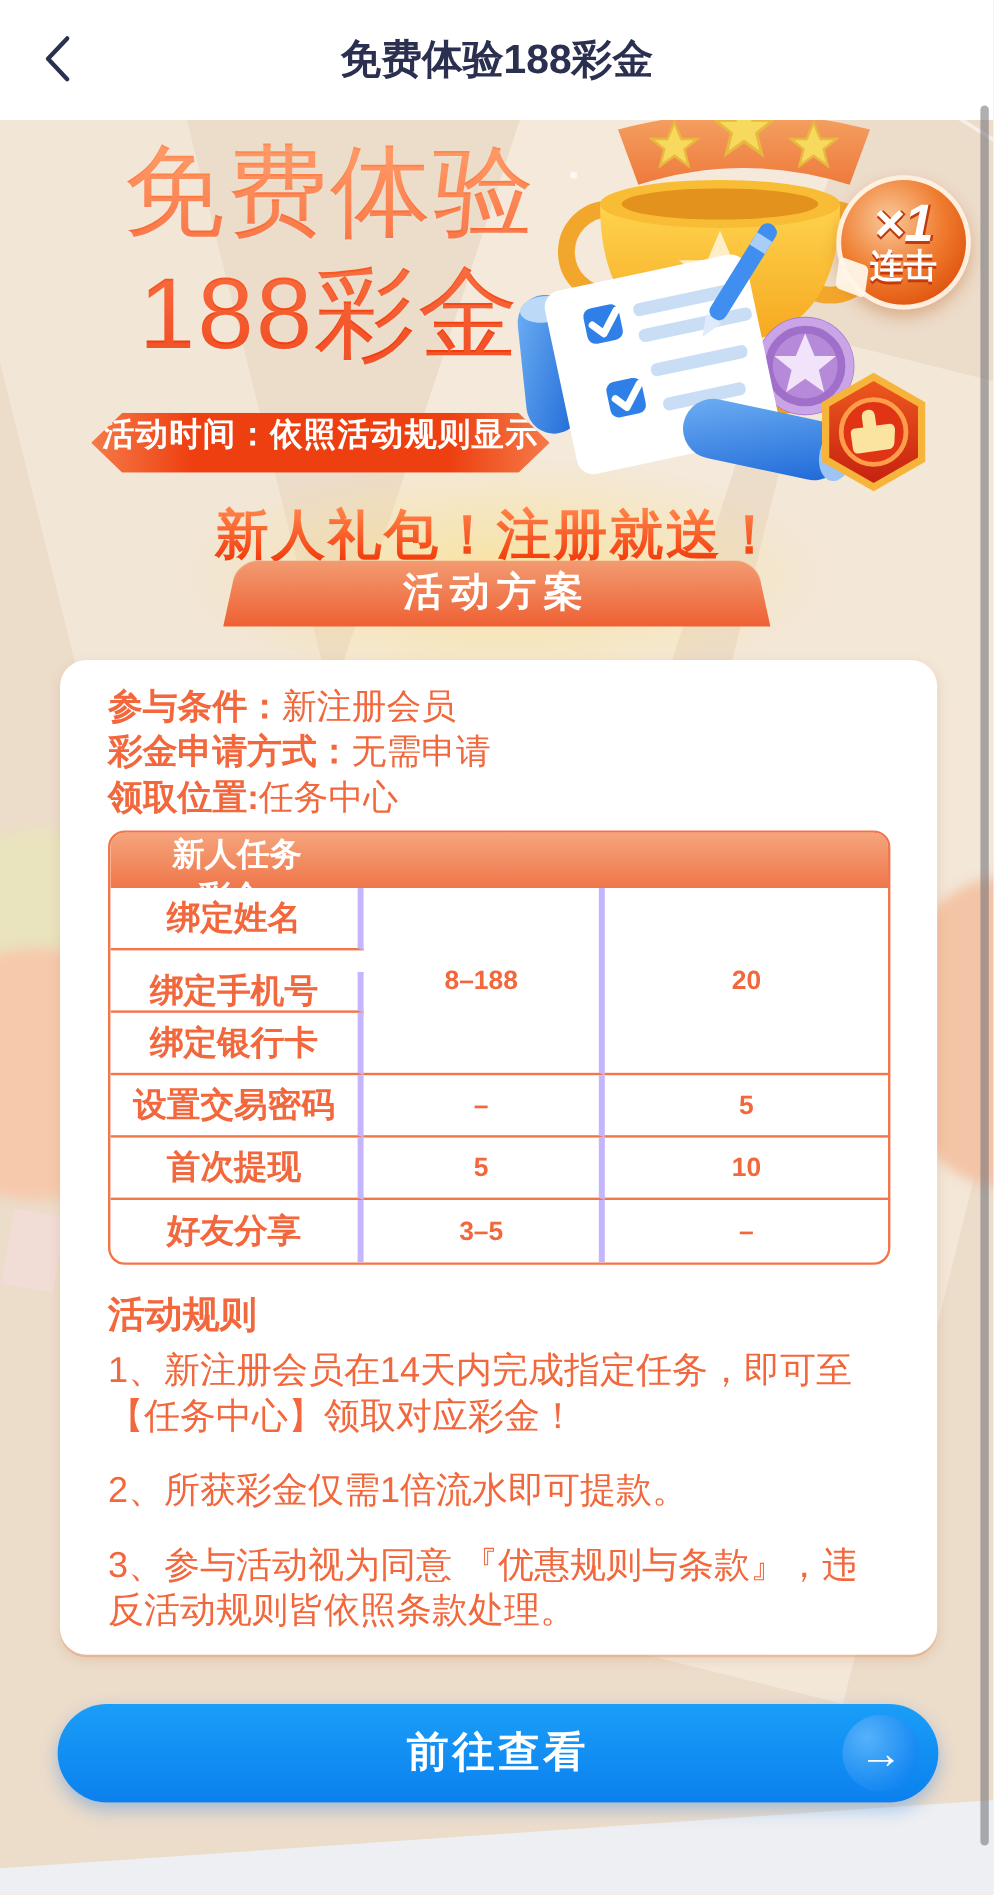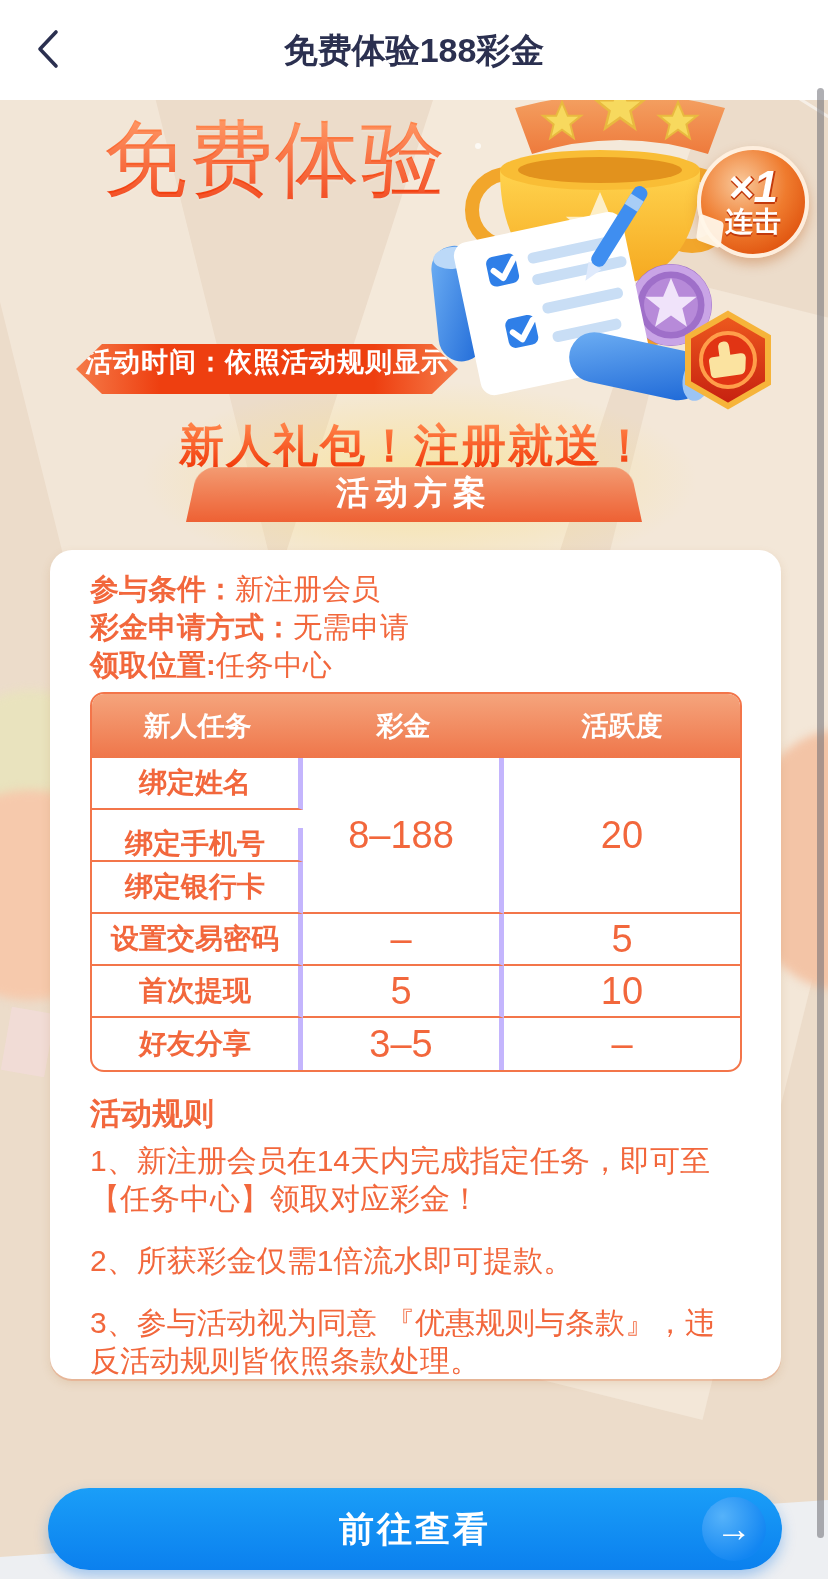--- a/index.html
+++ b/index.html
@@ -64,41 +64,41 @@
     color:#fff;font-size:33px;font-weight:800;letter-spacing:6px;}
 
   .card{position:absolute;left:50px;top:550px;width:731px;height:829px;z-index:5;background:#ffffff;
     border-radius:22px;box-shadow:0 4px 10px rgba(180,120,60,.18),0 2px 0 rgba(242,103,60,.25);
     padding:20px 40px 0 40px;overflow:hidden;}
   .info{margin:0;font-size:29px;line-height:38px;color:#f2673c;}
   .info .info-label{font-weight:800;}
   .info .info-value{font-weight:500;}
 
   .ptable{width:652px;margin:8px auto 0;border:2px solid #f3754a;border-radius:14px;overflow:hidden;}
-  .thead{display:flex;height:64px;background:linear-gradient(180deg,#f5a47c,#ef764a);}
+  .thead{display:flex;height:46px;background:linear-gradient(180deg,#f5a47c,#ef764a);flex-direction:column;}
   .th{display:flex;align-items:center;justify-content:center;color:#fff;font-size:27px;font-weight:700;}
   .c1{width:211px;}.c2{width:201px;}.c3{width:236px;}
   .tbody{display:grid;grid-template-columns:211px 201px 236px;grid-auto-rows:52px;}
   .td{display:flex;align-items:center;justify-content:center;color:#f2673c;
       border-bottom:2px solid #f3754a;border-right:5px solid #c4b5fd;}
   .td.task{grid-column:1;font-size:28px;font-weight:700;}
-  .td.num{font-size:38px;font-weight:400;}
+  .td.num{font-size:22px;font-weight:700;}
   .r1{grid-row:1;}.r2{grid-row:2;margin-top:18px;}.r3{grid-row:3;}.r4{grid-row:4;}.r5{grid-row:5;}.r6{grid-row:6;}
   .merged-b{grid-column:2;grid-row:1/4;}
   .merged-a{grid-column:3;grid-row:1/4;border-right:none;}
   .col2{grid-column:2;}
   .col3{grid-column:3;border-right:none;}
   .last{border-bottom:none;}
 
   .rules-heading{margin:22px 0 0;font-size:31px;font-weight:800;color:#f2673c;line-height:40px;}
   .rule{margin:24px 0 0;font-size:30px;font-weight:500;color:#f2673c;line-height:38px;}
   .rule.first{margin-top:8px;}
 
   
-  .cta{position:absolute;left:48px;top:1488px;width:734px;height:82px;z-index:6;border:none;cursor:pointer;
+  .cta{position:absolute;left:48px;top:1420px;width:734px;height:82px;z-index:6;border:none;cursor:pointer;
     border-radius:42px;background:linear-gradient(180deg,#1a9ef8,#0b80ee);
     box-shadow:0 6px 14px rgba(20,120,230,.35);}
   .cta-label{position:absolute;left:0;top:0;width:100%;line-height:82px;text-align:center;
     color:#fff;font-size:35px;font-weight:700;letter-spacing:3px;}
   .cta-circle{position:absolute;right:16px;top:9px;width:64px;height:64px;border-radius:50%;
     background:radial-gradient(circle at 32% 30%,#55b2fa,#1286f2 75%);
     color:#fff;font-size:36px;line-height:64px;text-align:center;font-weight:700;}
 
   .scrollbar{position:absolute;right:4px;top:88px;width:7px;height:1450px;border-radius:4px;
     background:rgba(110,110,116,.55);z-index:50;}
@@ -203,20 +203,21 @@
     <circle cx="58" cy="58" r="3" fill="#ffffff" opacity="0.7"></circle>
   </svg>
 
   <div class="badge">
     <div class="badge-x">×1</div>
     <div class="badge-t">连击</div>
   </div>
 
   <div class="hero-title">
     <div>免费体验</div>
+    <div>188彩金</div>
   </div>
 
   <div class="ribbon">
     <span>活动时间：依照活动规则显示</span>
   </div>
 
   <div class="giftline">新人礼包！注册就送！</div>
 
   <div class="tab">
     <span>活动方案</span>

